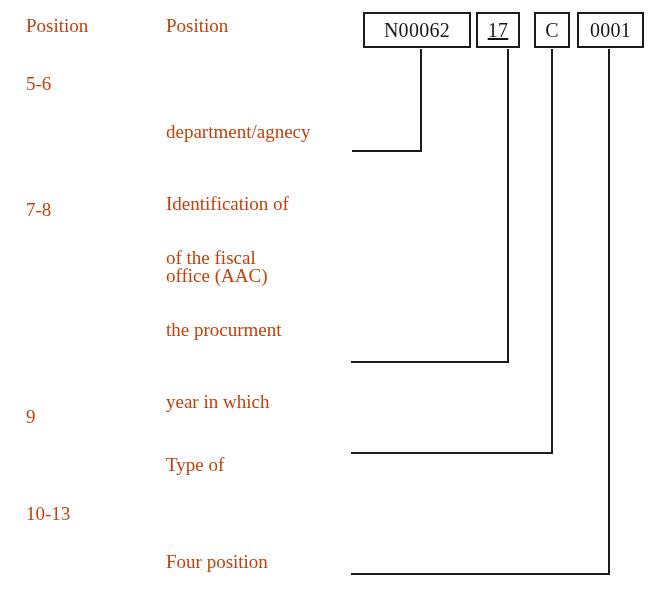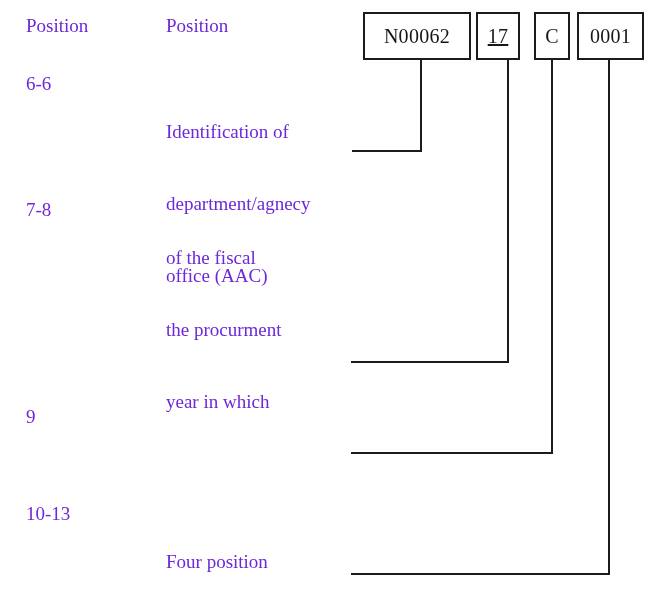--- a/index.html
+++ b/index.html
@@ -23,21 +23,21 @@
     width: 656px;
     height: 606px;
   }
 
   .txt {
     position: absolute;
     white-space: pre;
     font-family: "Liberation Serif", "DejaVu Serif", serif;
     font-size: 19px;
     line-height: 24px;
-    color: #6d28d9;
+    color: #c2410c;
   }
 
   
   .hdr-position { left: 26px;  top: 14px; }
   .hdr-contents { left: 166px; top: 14px; }
 
   
   .pos { left: 26px; font-size: 19px; }
   .pos-1 { top: 72px; }
   .pos-2 { top: 198px; }
@@ -56,21 +56,21 @@
   
   .boxrow {
     position: absolute;
     top: 12px;
     left: 0;
     height: 38px;
   }
   .box {
     position: absolute;
     top: 0;
-    height: 48px;
+    height: 36px;
     border: 2px solid #1c1c1c;
     background: #ffffff;
     box-sizing: border-box;
     display: flex;
     align-items: center;
     justify-content: center;
     font-family: "Liberation Serif", "DejaVu Serif", serif;
     font-size: 20px;
     color: #161616;
     letter-spacing: 0.3px;
@@ -99,35 +99,36 @@
 <div class="txt hdr-position">Position</div>
 <div class="txt hdr-contents">Position</div>
 
 <div class="boxrow">
   <div class="box box-aac">N00062</div>
   <div class="box box-fy">17</div>
   <div class="box box-type">C</div>
   <div class="box box-num">0001</div>
 </div>
 
-<div class="txt pos pos-1">6-6</div>
+<div class="txt pos pos-1">5-6</div>
 <div class="txt pos pos-2">7-8</div>
 <div class="txt pos pos-3">9</div>
 <div class="txt pos pos-4">10-13</div>
 
 <div class="txt cont cont-1">
+  <span>department/agnecy</span>
   <span>Identification of</span>
-  <span>department/agnecy</span>
   <span>office (AAC)</span>
 </div>
 <div class="txt cont cont-2">
   <span>of the fiscal</span>
   <span>the procurment</span>
   <span>year in which</span>
   
 </div>
 <div class="txt cont cont-3">
+  <span>Type of</span>
 </div>
 <div class="txt cont cont-4">
   <span>Four position</span>
   
   
 </div>
 
 </body></html>

